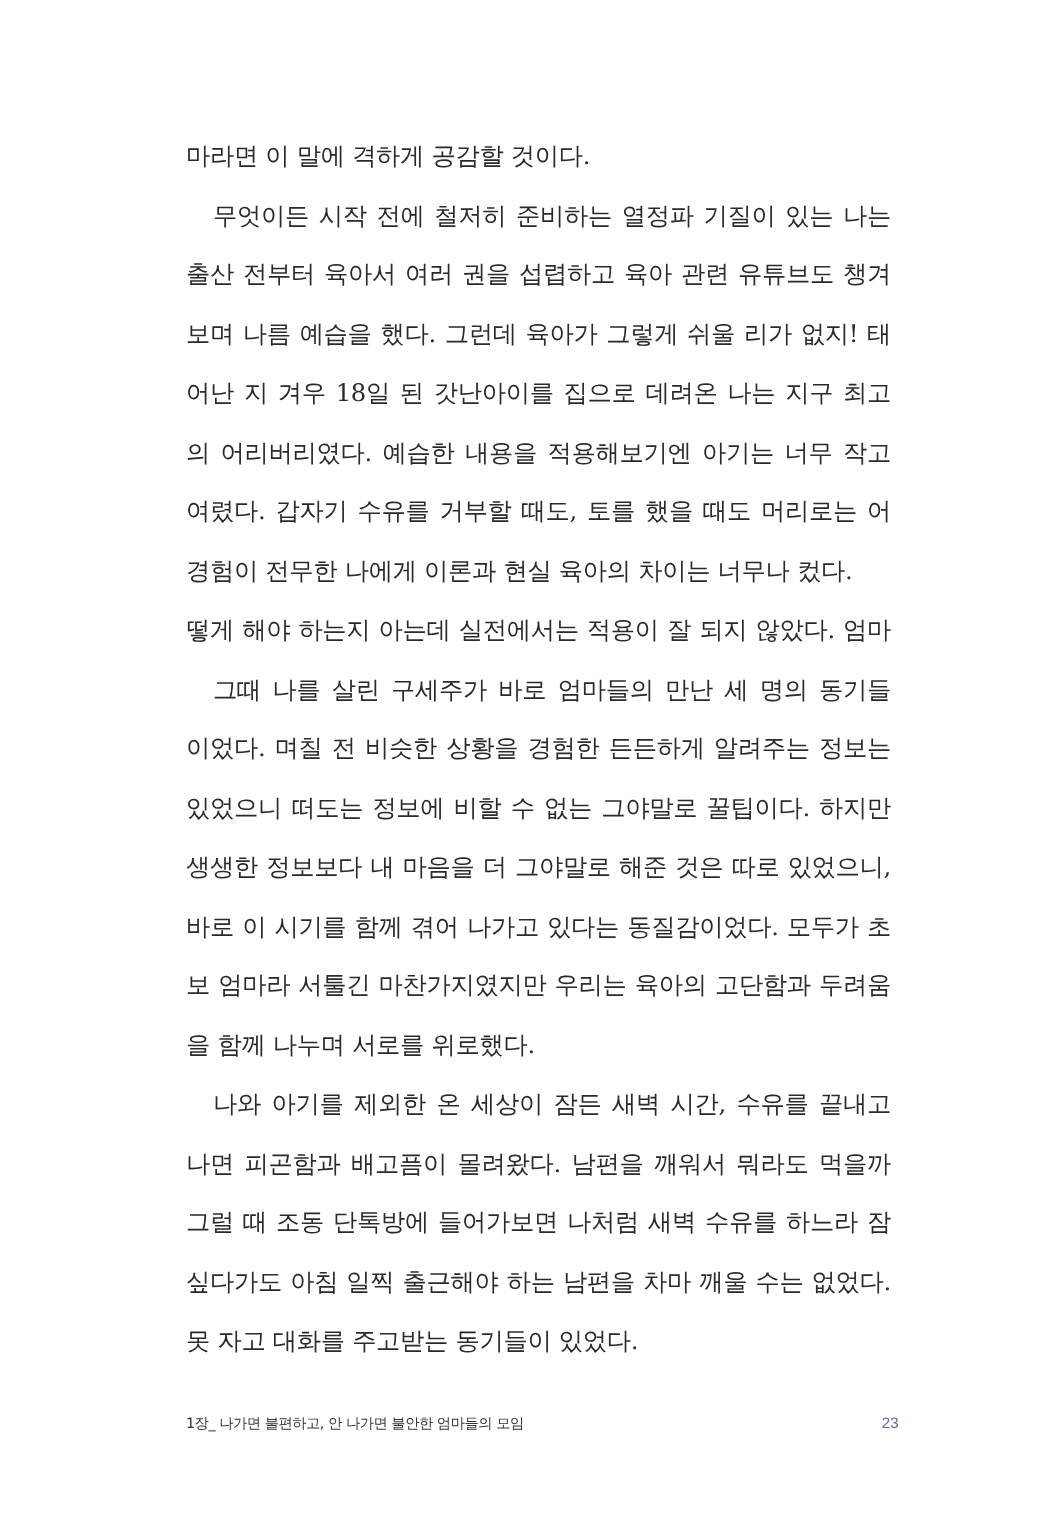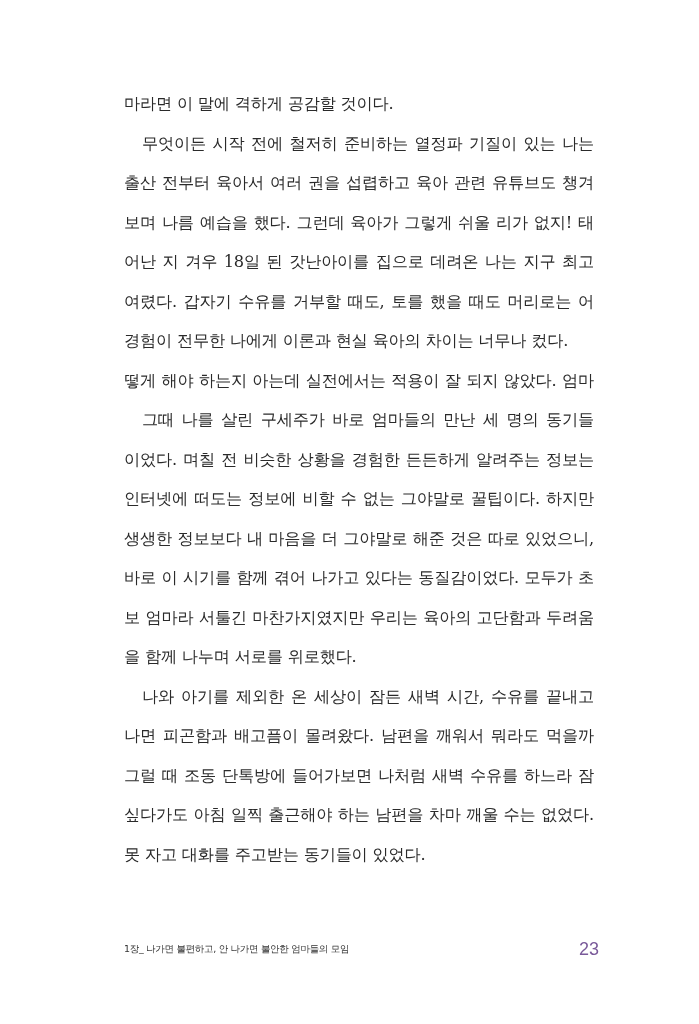--- a/index.html
+++ b/index.html
@@ -54,42 +54,43 @@
       align-items: center;
       font-family: "DejaVu Sans", "Liberation Sans", sans-serif;
       text-align: center;
     }
     .running-title {
       font-size: 9.5px;
       color: #333333;
       letter-spacing: -0.3px;
     }
     .page-number {
-      font-size: 18px;
+      font-size: 10px;
       color: #7a5a9a;
       font-family: "Liberation Sans", "DejaVu Sans", sans-serif;
       margin-left: 44px;
     }
   </style>
 </head>
 <body>
 
 <div class="page">
   <div class="body-text">
     <span class="line last">마라면 이 말에 격하게 공감할 것이다.</span>
     <span class="line indent">무엇이든 시작 전에 철저히 준비하는 열정파 기질이 있는 나는</span>
     <span class="line">출산 전부터 육아서 여러 권을 섭렵하고 육아 관련 유튜브도 챙겨</span>
     <span class="line">보며 나름 예습을 했다. 그런데 육아가 그렇게 쉬울 리가 없지! 태</span>
     <span class="line">어난 지 겨우 18일 된 갓난아이를 집으로 데려온 나는 지구 최고</span>
+    <span class="line">의 어리버리였다. 예습한 내용을 적용해보기엔 아기는 너무 작고</span>
     <span class="line">여렸다. 갑자기 수유를 거부할 때도, 토를 했을 때도 머리로는 어</span>
     <span class="line last">경험이 전무한 나에게 이론과 현실 육아의 차이는 너무나 컸다.</span>
     <span class="line">떻게 해야 하는지 아는데 실전에서는 적용이 잘 되지 않았다. 엄마</span>
     <span class="line indent">그때 나를 살린 구세주가 바로 엄마들의 만난 세 명의 동기들</span>
     <span class="line">이었다. 며칠 전 비슷한 상황을 경험한 든든하게 알려주는 정보는</span>
-    <span class="line">인터넷에 떠도는 정보에 비할 수 없는 그야말로 꿀팁이다. 하지만</span>
+    <span class="line">있었으니 떠도는 정보에 비할 수 없는 그야말로 꿀팁이다. 하지만</span>
     <span class="line">생생한 정보보다 내 마음을 더 그야말로 해준 것은 따로 있었으니,</span>
     <span class="line">바로 이 시기를 함께 겪어 나가고 있다는 동질감이었다. 모두가 초</span>
     <span class="line">보 엄마라 서툴긴 마찬가지였지만 우리는 육아의 고단함과 두려움</span>
     <span class="line last">을 함께 나누며 서로를 위로했다.</span>
     <span class="line indent">나와 아기를 제외한 온 세상이 잠든 새벽 시간, 수유를 끝내고</span>
     <span class="line">나면 피곤함과 배고픔이 몰려왔다. 남편을 깨워서 뭐라도 먹을까</span>
     <span class="line">그럴 때 조동 단톡방에 들어가보면 나처럼 새벽 수유를 하느라 잠</span>
     <span class="line">싶다가도 아침 일찍 출근해야 하는 남편을 차마 깨울 수는 없었다.</span>
     <span class="line last">못 자고 대화를 주고받는 동기들이 있었다.</span>
   </div>

